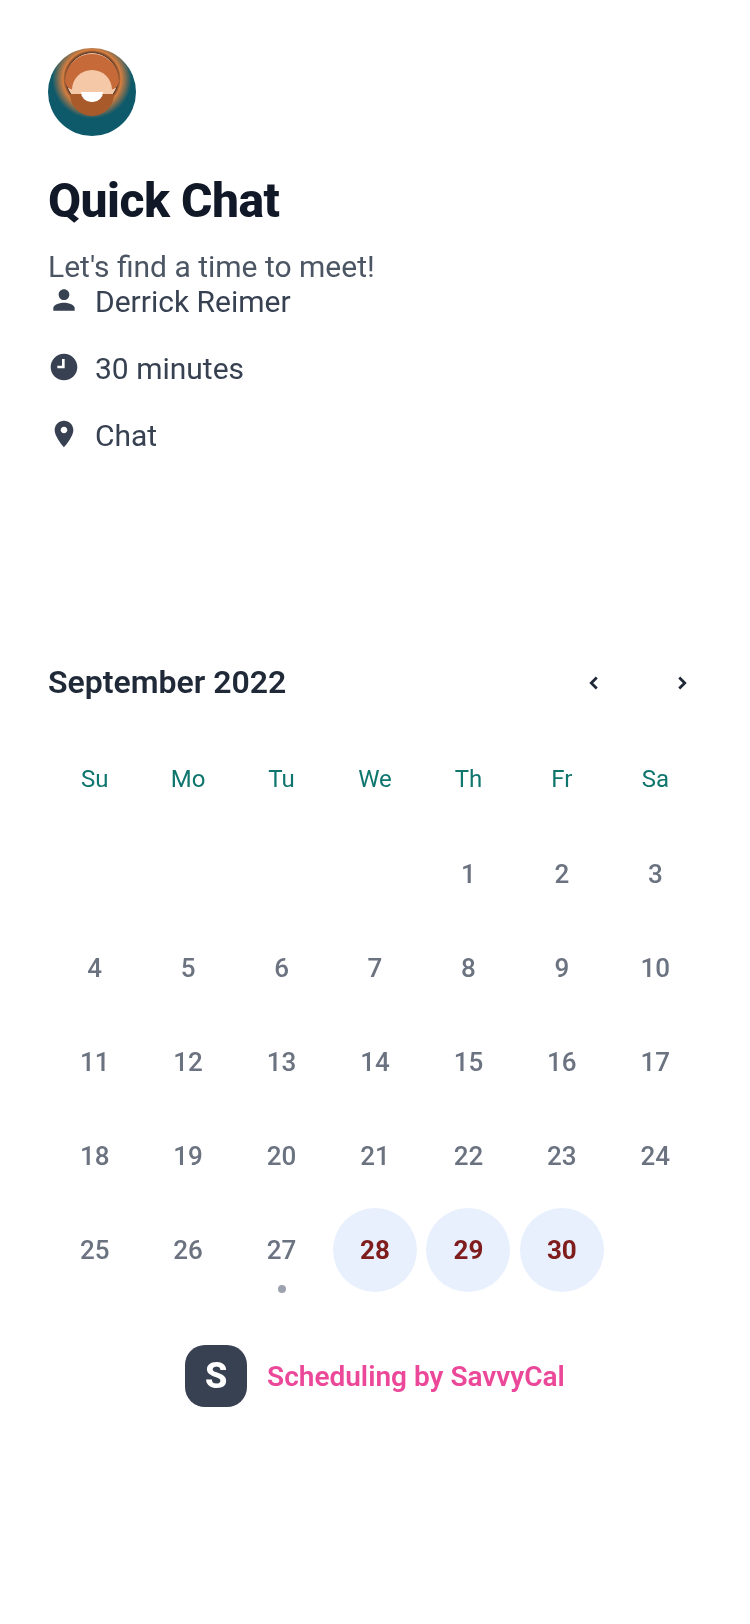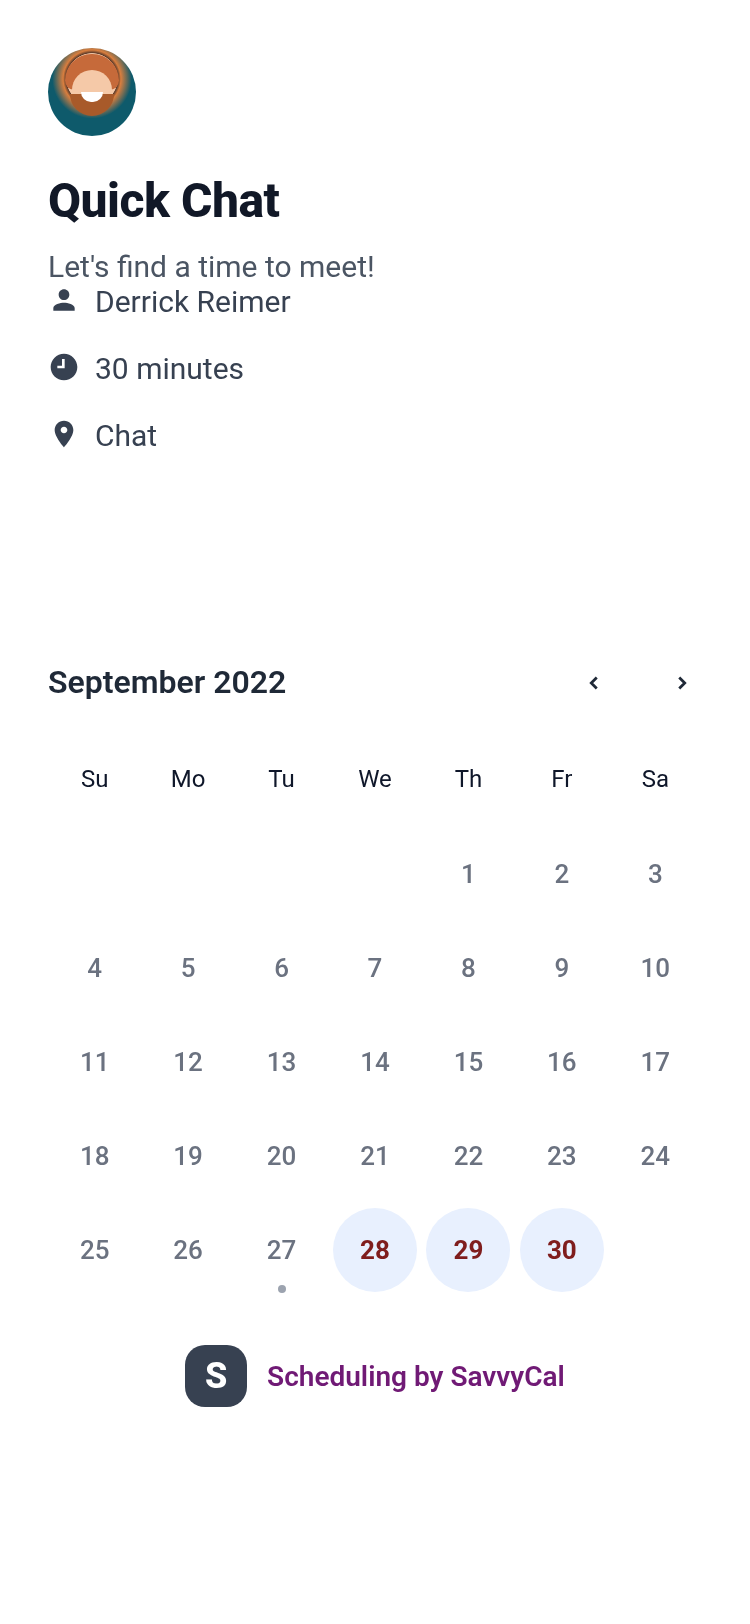--- a/index.html
+++ b/index.html
@@ -138,21 +138,21 @@
       fill: none;
     }
     .calendar-grid {
       display: grid;
       grid-template-columns: repeat(7, 1fr);
       gap: 0;
     }
     .day-header {
       text-align: center;
       font-size: 24px;
-      color: #0f172a;
+      color: #0f766e;
       font-weight: 400;
       padding: 14px 0 34px 0;
     }
     .day-cell {
       display: flex;
       align-items: center;
       justify-content: center;
       height: 94px;
       position: relative;
     }
@@ -200,21 +200,21 @@
       display: flex;
       align-items: center;
       justify-content: center;
       color: #ffffff;
       font-size: 36px;
       font-weight: 800;
     }
     .footer-text {
       font-size: 28px;
       font-weight: 600;
-      color: #701a75;
+      color: #ec4899;
     }
   </style>
 </head>
 <body>
 
 <div class="avatar">
   <div class="avatar-beard"></div>
   <div class="avatar-smile"></div>
 </div>
 

